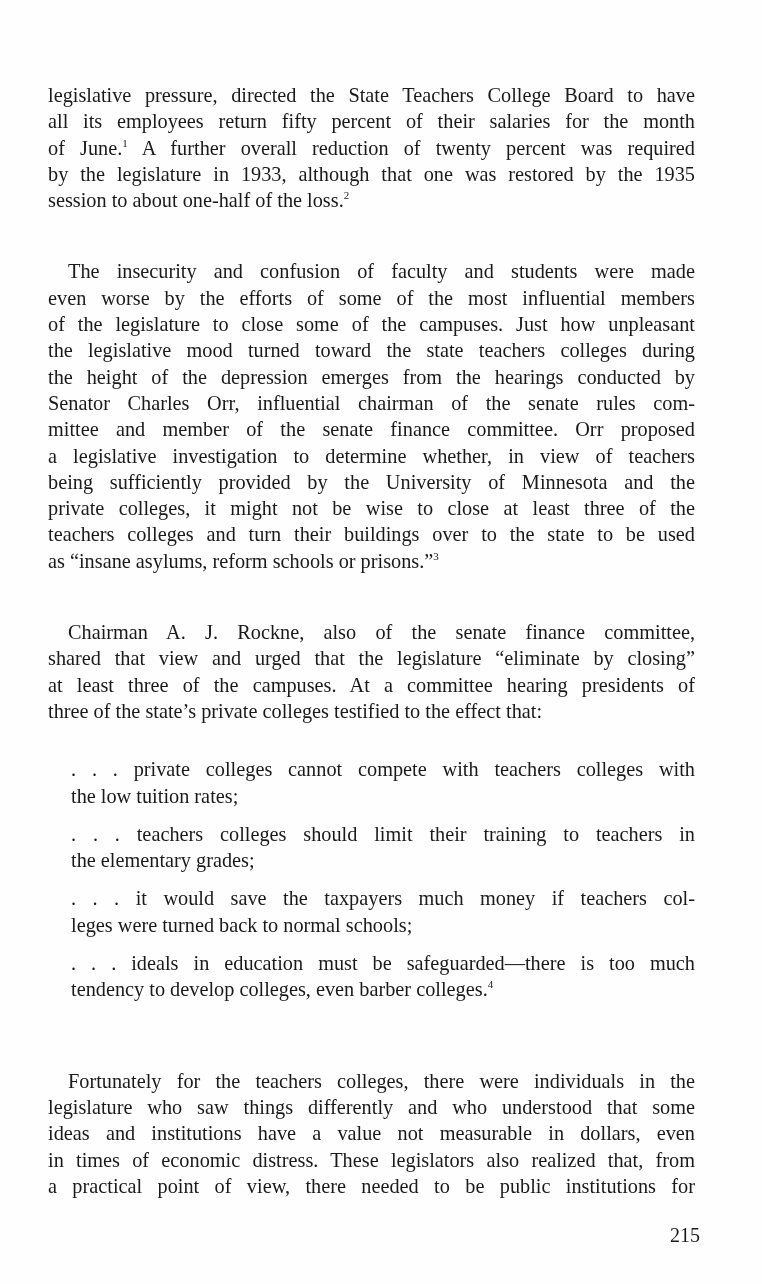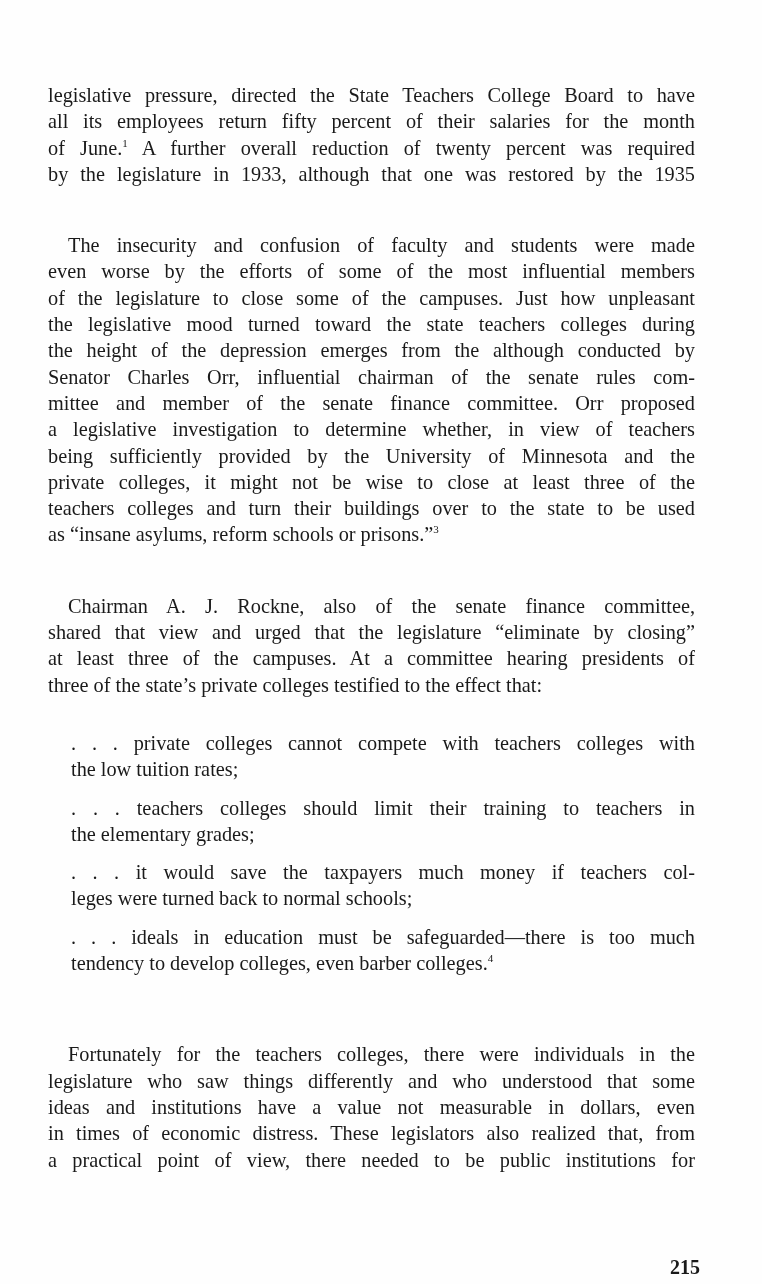--- a/index.html
+++ b/index.html
@@ -17,45 +17,46 @@
     display: block; height: 26.3px; line-height: 26.3px;
     white-space: nowrap; text-align: justify; text-align-last: justify;
   }
   .line.last { text-align-last: left; }
   .indent { padding-left: 20px; margin-top: 45px; }
   .quote { margin-left: 23px; width: 624px; }
   sup { font-size: 11px; line-height: 0; vertical-align: super; }
   .gap-sm { height: 12px; }
   .gap-md { height: 20px; }
   .folio {
-    position: absolute; left: 670px; top: 1256px;
+    position: absolute; left: 670px; top: 1224px;
     font-family: "Liberation Serif", "DejaVu Serif", serif;
-    font-size: 20px; color: #1a1a1a; font-weight: bold;
+    font-size: 20px; color: #1a1a1a;
   }
 </style>
 </head>
 <body>
 
 <div class="page">
 
   <div class="text" style="top:82px;">
 
     <div>
       <span class="line">legislative pressure, directed the State Teachers College Board to have</span>
       <span class="line">all its employees return fifty percent of their salaries for the month</span>
       <span class="line"><span>of June.</span><sup>1</sup><span> A further overall reduction of twenty percent was required</span></span>
       <span class="line">by the legislature in 1933, although that one was restored by the 1935</span>
+      <span class="line last"><span>session to about one-half of the loss.</span><sup>2</sup></span>
     </div>
 
     <div>
       <span class="line indent">The insecurity and confusion of faculty and students were made</span>
       <span class="line">even worse by the efforts of some of the most influential members</span>
       <span class="line">of the legislature to close some of the campuses. Just how unpleasant</span>
       <span class="line">the legislative mood turned toward the state teachers colleges during</span>
-      <span class="line">the height of the depression emerges from the although conducted by</span>
+      <span class="line">the height of the depression emerges from the hearings conducted by</span>
       <span class="line">Senator Charles Orr, influential chairman of the senate rules com-</span>
       <span class="line">mittee and member of the senate finance committee. Orr proposed</span>
       <span class="line">a legislative investigation to determine whether, in view of teachers</span>
       <span class="line">being sufficiently provided by the University of Minnesota and the</span>
       <span class="line">private colleges, it might not be wise to close at least three of the</span>
       <span class="line">teachers colleges and turn their buildings over to the state to be used</span>
       <span class="line last"><span>as “insane asylums, reform schools or prisons.”</span><sup>3</sup></span>
     </div>
 
     <div>

